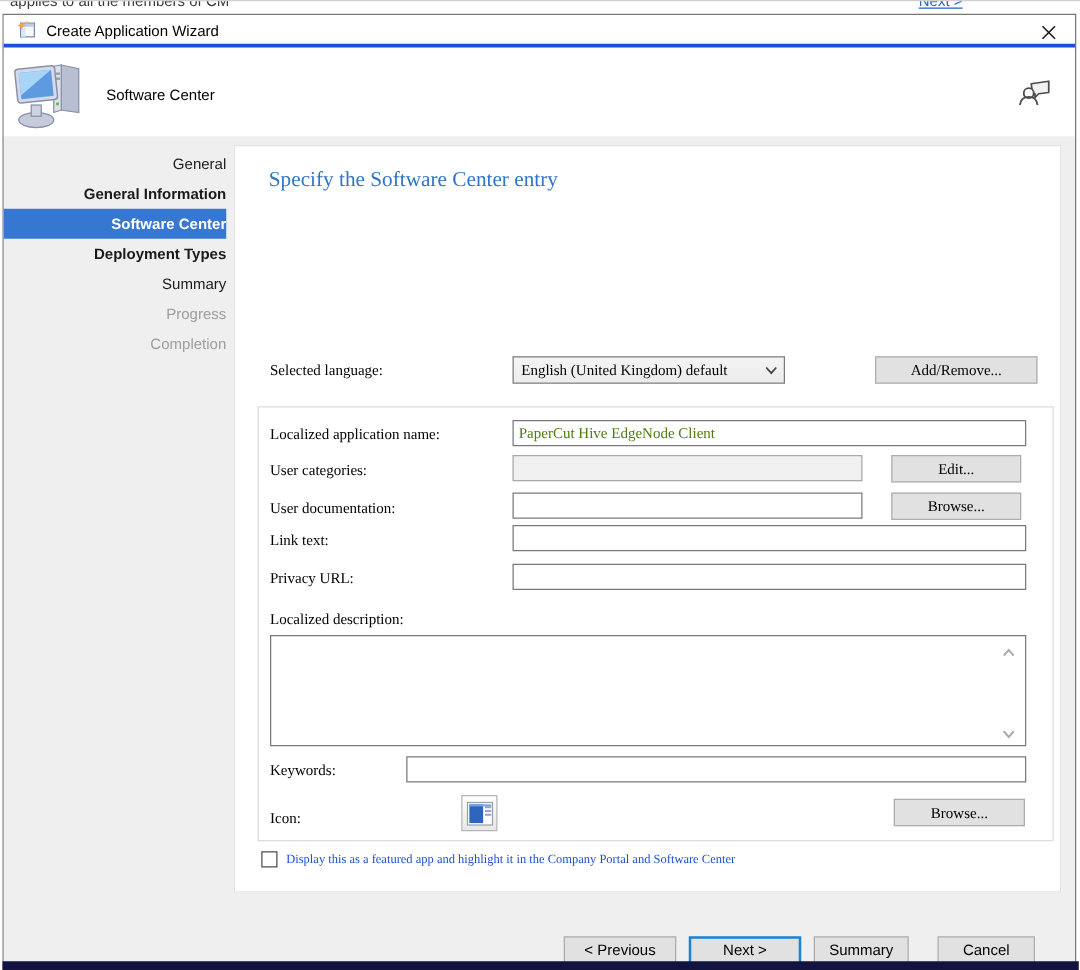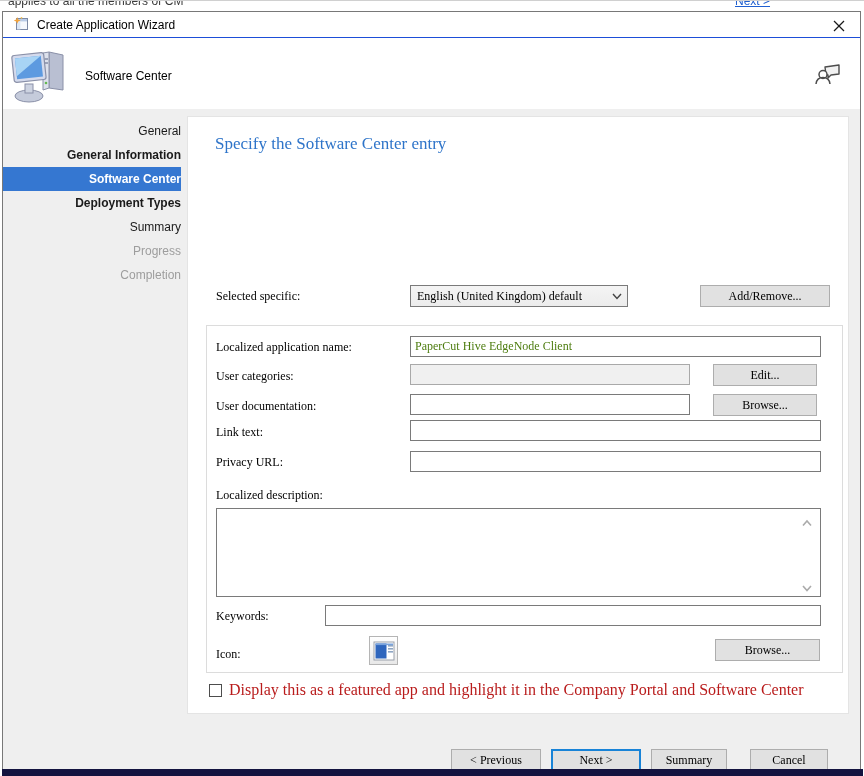--- a/index.html
+++ b/index.html
@@ -11,21 +11,21 @@
   }
   
   .backdrop { position:absolute; left:0; top:0; width:864px; height:11px;
     overflow:hidden; background:#fff; border-top:1px solid #d0d0d0; }
   .backdrop .frag { position:absolute; top:-7px; font-size:12px; color:#3a3a3a; white-space:nowrap; }
   .backdrop .frag.blue { color:#1f5fd0; text-decoration:underline; }
   
   .window { position:absolute; left:2px; top:11px; width:859px; height:765px;
     background:#ffffff; border:1px solid #787878; }
   .titlebar { position:absolute; left:0; top:0; width:100%; height:26px; background:#fff;
-    border-bottom:1px solid #1d4ed8; }
+    border-bottom:3px solid #1d4ed8; }
   .titlebar .appicon { position:absolute; left:10px; top:4px; }
   .titlebar .title { position:absolute; left:34px; top:6px; font-size:12px; color:#000; }
   .closebtn { position:absolute; right:12px; top:5px; width:18px; height:18px; cursor:default; }
   .header { position:absolute; left:0; top:27px; width:100%; height:70px; background:#fff; }
   .header .bigicon { position:absolute; left:8px; top:3px; }
   .header .product { position:absolute; left:82px; top:30px; font-size:12px; color:#000; }
   .feedback { position:absolute; right:18px; top:20px; }
   
   .content { position:absolute; left:0; top:97px; width:100%; height:661px; background:#efefef; }
   .sidebar { position:absolute; left:0; top:10px; width:178px; }
@@ -53,23 +53,23 @@
   .groupbox { position:absolute; left:18px; top:208px; width:637px; height:348px;
     border:1px solid #dcdcdc; }
   .descbox { position:absolute; left:28px; top:391px; width:605px; height:89px;
     border:1px solid #7a7a7a; background:#fff; resize:none; font-family:inherit; font-size:12px; padding:3px; }
   .scrollarrow { position:absolute; width:14px; height:14px; }
   .iconwell { position:absolute; left:181px; top:519px; width:29px; height:29px;
     background:linear-gradient(#ffffff,#e8e8e8); border:1px solid #b5b5b5;
     display:flex; align-items:center; justify-content:center; }
   .cbrow { position:absolute; left:21px; top:564px; display:flex; align-items:center; }
   .cbbox { width:13px; height:13px; border:1px solid #4d4d4d; background:#fff; margin-right:7px; flex:none; }
-  .cblabel { font-size:16px; color:#b91c1c; white-space:nowrap; }
-  
-  .footbtn { position:absolute; top:640px; height:23px;font-family:Liberation Serif, serif; }
+  .cblabel { font-size:10px; color:#1d4ed8; white-space:nowrap; }
+  
+  .footbtn { position:absolute; top:640px; height:23px; }
   .bottom-edge { position:absolute; left:-1px; bottom:-1px; width:861px; height:7px; background:#13133f; }
 </style>
 </head>
 <body>
 
 <div class="screen">
 
   <div class="backdrop">
     <span class="frag" style="left:8px">applies to all the members of CM</span>
     <span class="frag blue" style="left:735px">Next &gt;</span>
@@ -134,21 +134,21 @@
         <div class="nav lvl2 sel">Software Center</div>
         <div class="nav lvl2">Deployment Types</div>
         <div class="nav lvl1">Summary</div>
         <div class="nav lvl1 dis">Progress</div>
         <div class="nav lvl1 dis">Completion</div>
       </nav>
 
       <div class="pane">
         <div class="heading">Specify the Software Center entry</div>
 
-        <span class="lbl" style="left:28px; top:172px">Selected specific:</span>
+        <span class="lbl" style="left:28px; top:172px">Selected language:</span>
         <div class="combo" style="left:222px; top:168px; width:218px">
           <span>English (United Kingdom) default</span>
           <svg width="10" height="7" viewBox="0 0 10 7">
             <polyline points="1,1 5,5.5 9,1" fill="none" stroke="#444" stroke-width="1.4"></polyline>
           </svg>
         </div>
         <div class="btn" style="left:512px; top:168px; width:130px">Add/Remove...</div>
 
         <div class="groupbox"></div>
 

